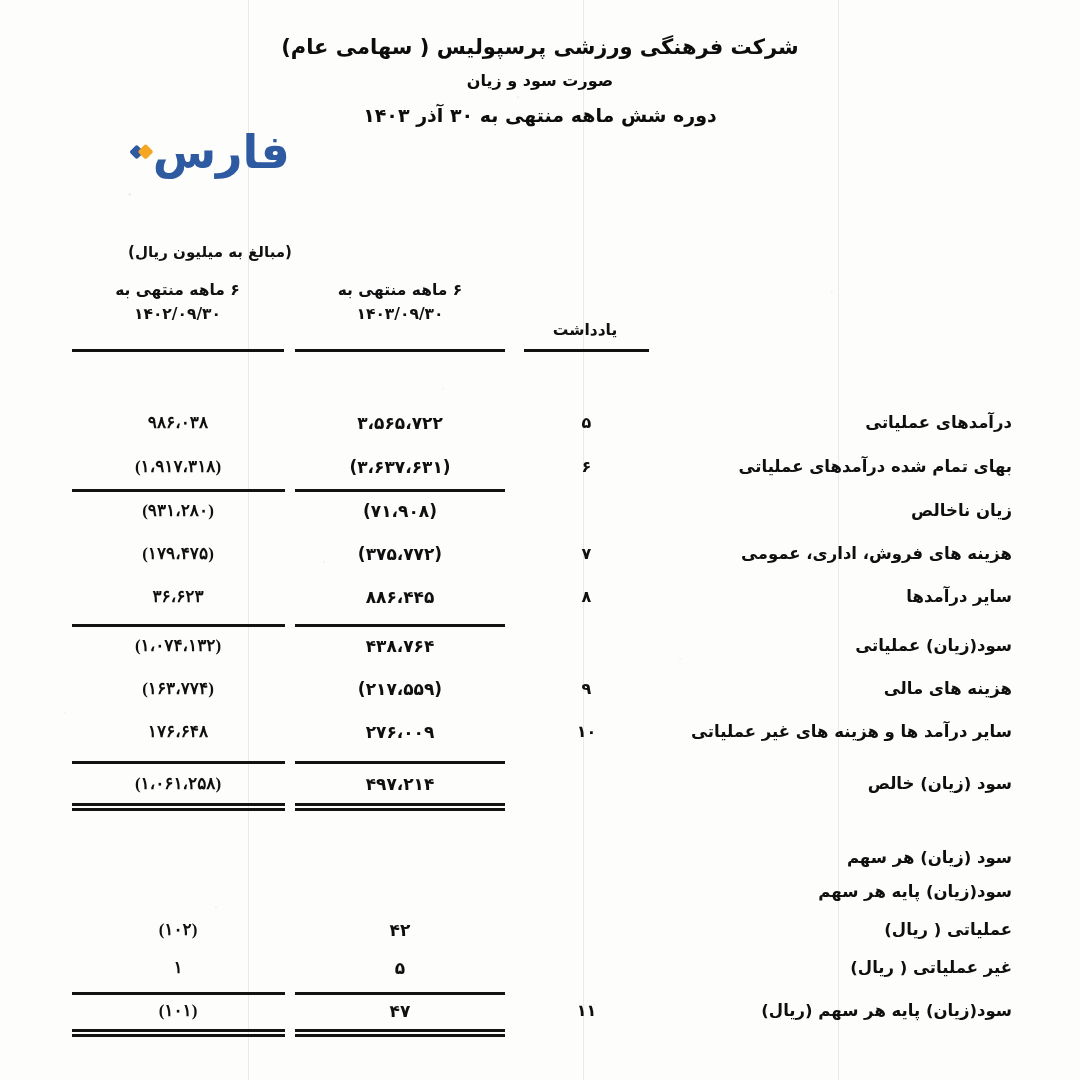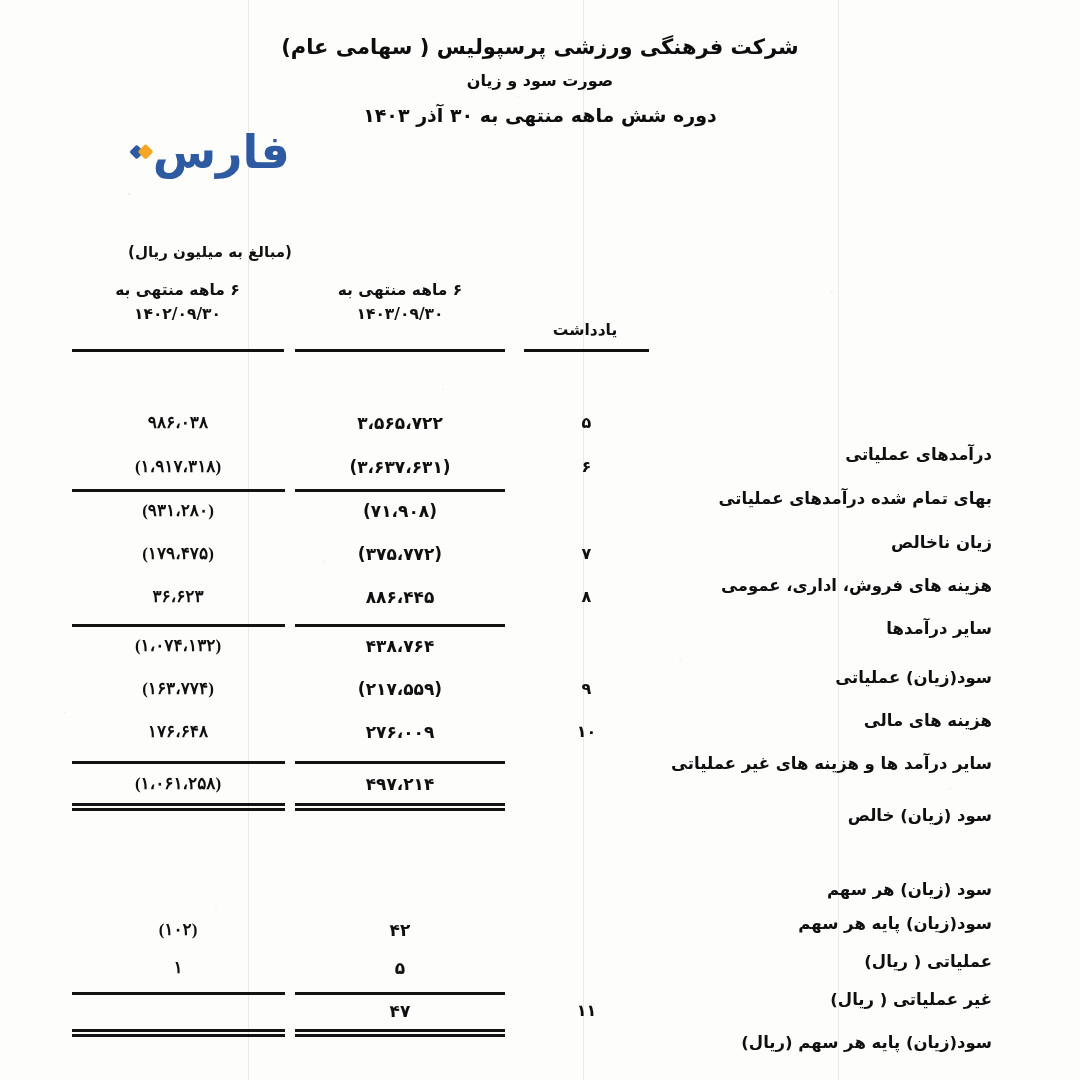--- a/index.html
+++ b/index.html
@@ -126,26 +126,25 @@
     font-size: 17px;
     font-weight: bold;
     color: #0f0f0f;
     line-height: 30px;
     white-space: nowrap;
   }
   .cell.prev  { left: 72px;  width: 212px; text-align: center; font-family: Liberation Serif, serif; }
   .cell.curr  { left: 295px; width: 210px; text-align: center; }
   .cell.note  { left: 524px; width: 125px; text-align: center; font-size: 16px; }
   .cell.label {
-    right: 88px;
+    right: 68px;
     width: 420px;
     text-align: right;
     font-size: 16.5px;
     direction: rtl;
-    margin-top: 32px;
   }
   .cell.label.wide { width: 470px; }
 
   
   .cell.label.plain { font-weight: bold; }
 
   
   .col-rule {
     position: absolute;
     height: 3px;
@@ -288,20 +287,21 @@
     <div class="cell prev">۱</div>
     <div class="cell curr">۵</div>
     <div class="cell note"></div>
     <div class="cell label">غیر عملیاتی ( ریال)</div>
   </div>
 
   <div class="col-rule prev" style="top:992px"></div>
   <div class="col-rule curr" style="top:992px"></div>
 
   <div class="row" style="top:996px">
+    <div class="cell prev">(۱۰۱)</div>
     <div class="cell curr">۴۷</div>
     <div class="cell note">۱۱</div>
     <div class="cell label wide">سود(زیان) پایه هر سهم  (ریال)</div>
   </div>
 
   <div class="col-rule prev double" style="top:1029px"></div>
   <div class="col-rule curr double" style="top:1029px"></div>
 
 </div>
 

